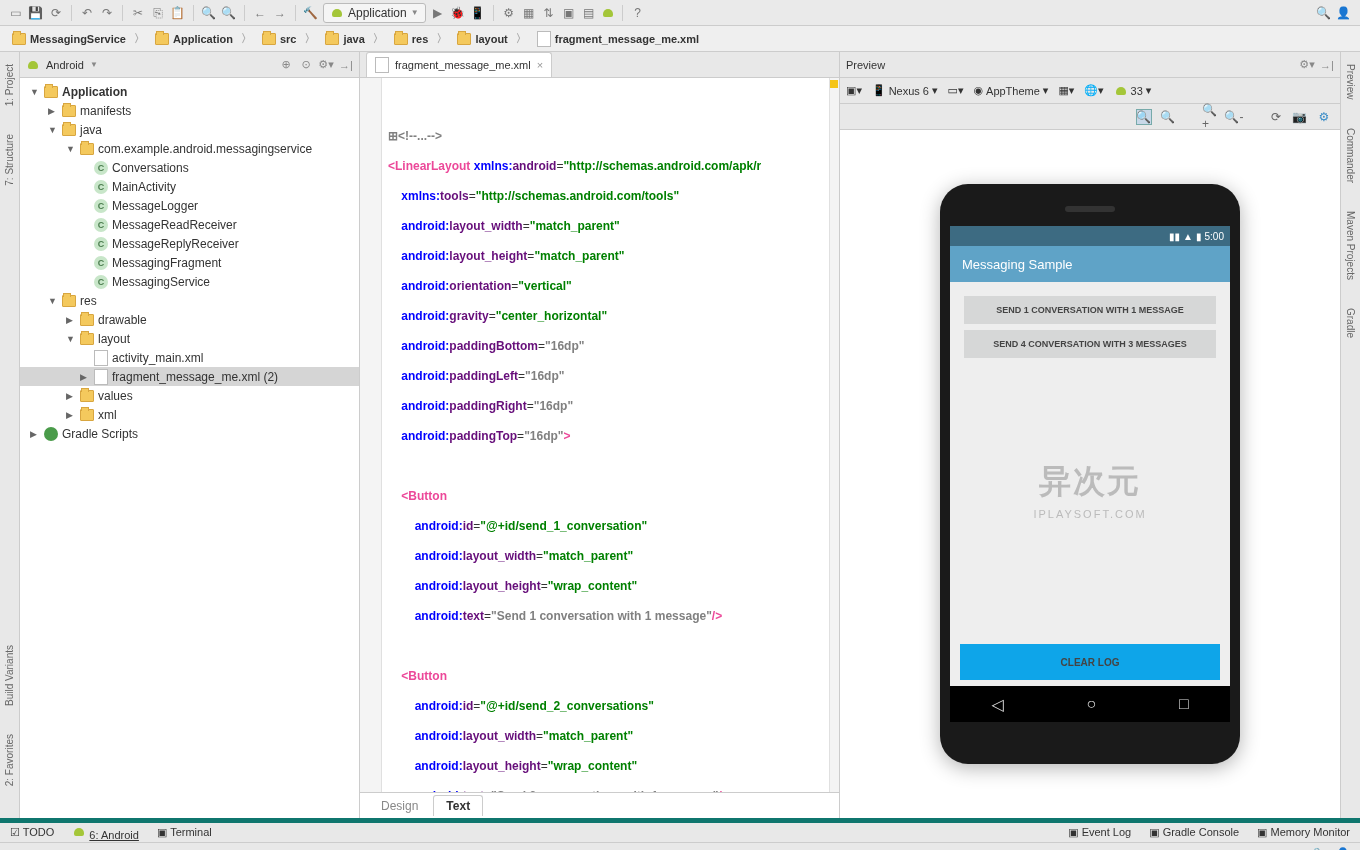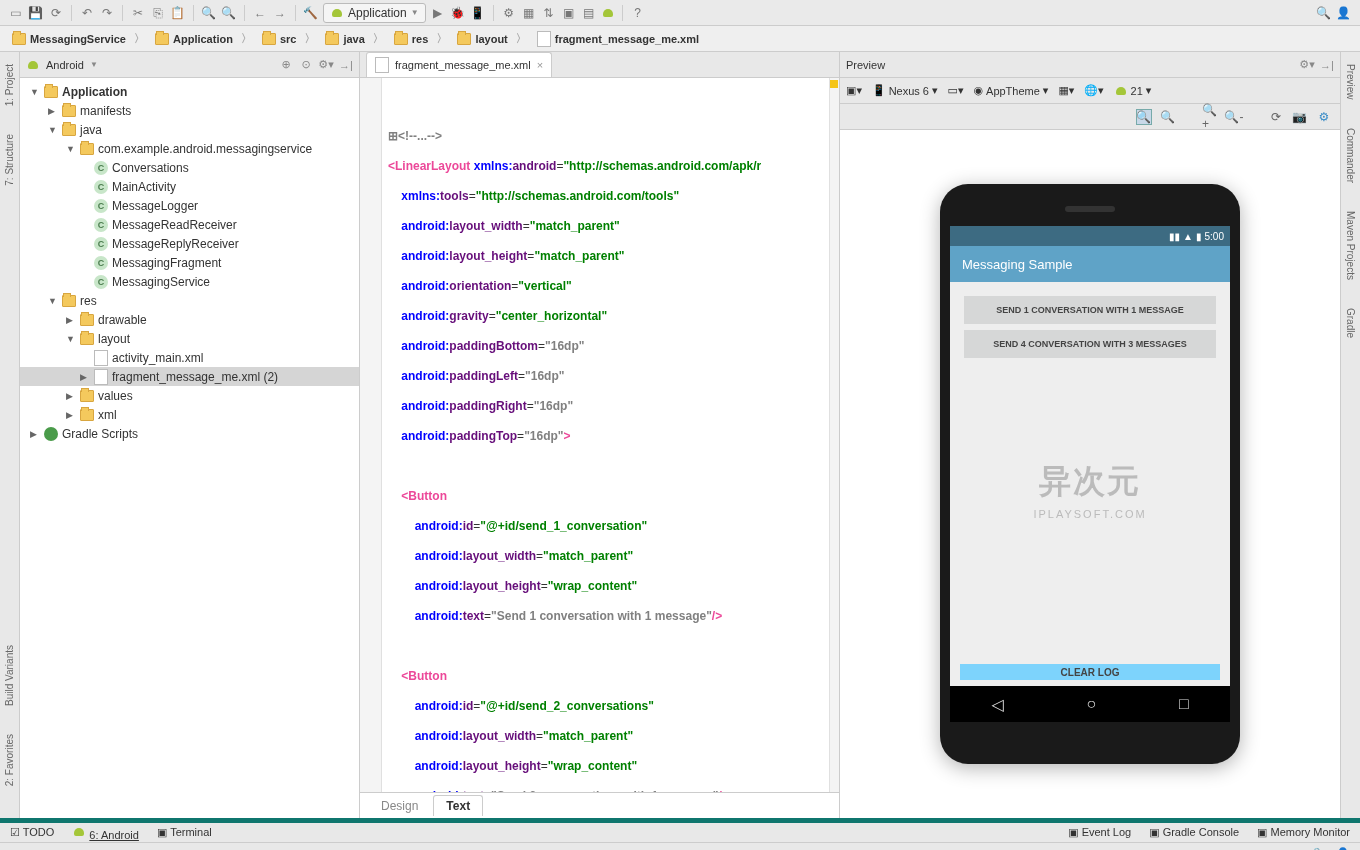--- a/index.html
+++ b/index.html
@@ -48,21 +48,21 @@
 .phone{width:300px;height:580px;background:#1a1a1a;border-radius:28px;padding:42px 10px;position:relative;box-shadow:0 4px 20px rgba(0,0,0,0.3);}
 .phone .speaker{position:absolute;top:22px;left:50%;transform:translateX(-50%);width:50px;height:6px;background:#333;border-radius:3px;}
 .phone .screen{width:100%;height:100%;background:#eee;position:relative;overflow:hidden;}
 .phone .status{height:20px;background:#3d6b82;display:flex;justify-content:flex-end;align-items:center;padding:0 6px;gap:3px;color:#fff;font-size:10px;}
 .phone .appbar{height:36px;background:#5fa3c7;display:flex;align-items:center;padding:0 12px;color:#fff;font-size:13px;}
 .phone .body{background:#eee;padding:14px;display:flex;flex-direction:column;gap:6px;}
 .phone .btn{background:#d6d7d7;height:28px;display:flex;align-items:center;justify-content:center;font-size:9px;color:#444;font-weight:bold;}
 .phone .wm{position:absolute;top:50%;left:50%;transform:translate(-50%,-40%);text-align:center;color:#bbb;}
 .phone .wm .l1{font-size:32px;font-weight:bold;letter-spacing:2px;margin-top:16px;}
 .phone .wm .l2{font-size:11px;letter-spacing:2px;margin-top:4px;}
-.phone .clear{position:absolute;bottom:42px;left:10px;right:10px;height:16px;background:#7dd3fc;display:flex;align-items:center;justify-content:center;font-size:10px;color:#444;font-weight:bold;}
+.phone .clear{position:absolute;bottom:42px;left:10px;right:10px;height:36px;background:#0ea5e9;display:flex;align-items:center;justify-content:center;font-size:10px;color:#444;font-weight:bold;}
 .phone .nav{position:absolute;bottom:0;left:0;right:0;height:36px;background:#000;display:flex;align-items:center;justify-content:space-around;color:#ddd;font-size:16px;}
 .bottom-bar{height:24px;background:#e8e8e8;border-top:5px solid #0f766e;display:flex;align-items:center;padding:0 10px;font-size:11px;gap:18px;}
 .bottom-bar .flex{flex:1;}
 .status-bar{height:22px;background:#e8e8e8;border-top:1px solid #ccc;display:flex;align-items:center;justify-content:flex-end;padding:0 10px;font-size:11px;gap:12px;color:#666;}
 .green{color:#4a9b4a;}.orange{color:#d88b2a;}
 .android-icn{width:14px;height:14px;display:inline-block;position:relative;}
 .android-icn::before{content:"";position:absolute;width:10px;height:8px;background:#a4c639;border-radius:5px 5px 2px 2px;top:3px;left:2px;}
 </style>
 </head>
 <body>
@@ -326,21 +326,21 @@
       <span class="icn">⚙▾</span>
       <span class="icn">→|</span>
     </div>
     <div class="prev-toolbar">
       <span class="tb-item">▣▾</span>
       <span class="tb-item">📱<span>Nexus 6</span>▾</span>
       <span class="tb-item">▭▾</span>
       <span class="tb-item">◉<span>AppTheme</span>▾</span>
       <span class="tb-item">▦▾</span>
       <span class="tb-item">🌐▾</span>
-      <span class="tb-item"><span class="android-icn"></span><span>21</span>▾</span>
+      <span class="tb-item"><span class="android-icn"></span><span>33</span>▾</span>
     </div>
     <div class="prev-zoom">
       <span class="icn act">🔍</span>
       <span class="icn">🔍</span>
       <span style="width:10px"></span>
       <span class="icn">🔍+</span>
       <span class="icn">🔍-</span>
       <span style="width:10px"></span>
       <span class="icn">⟳</span>
       <span class="icn">📷</span>

